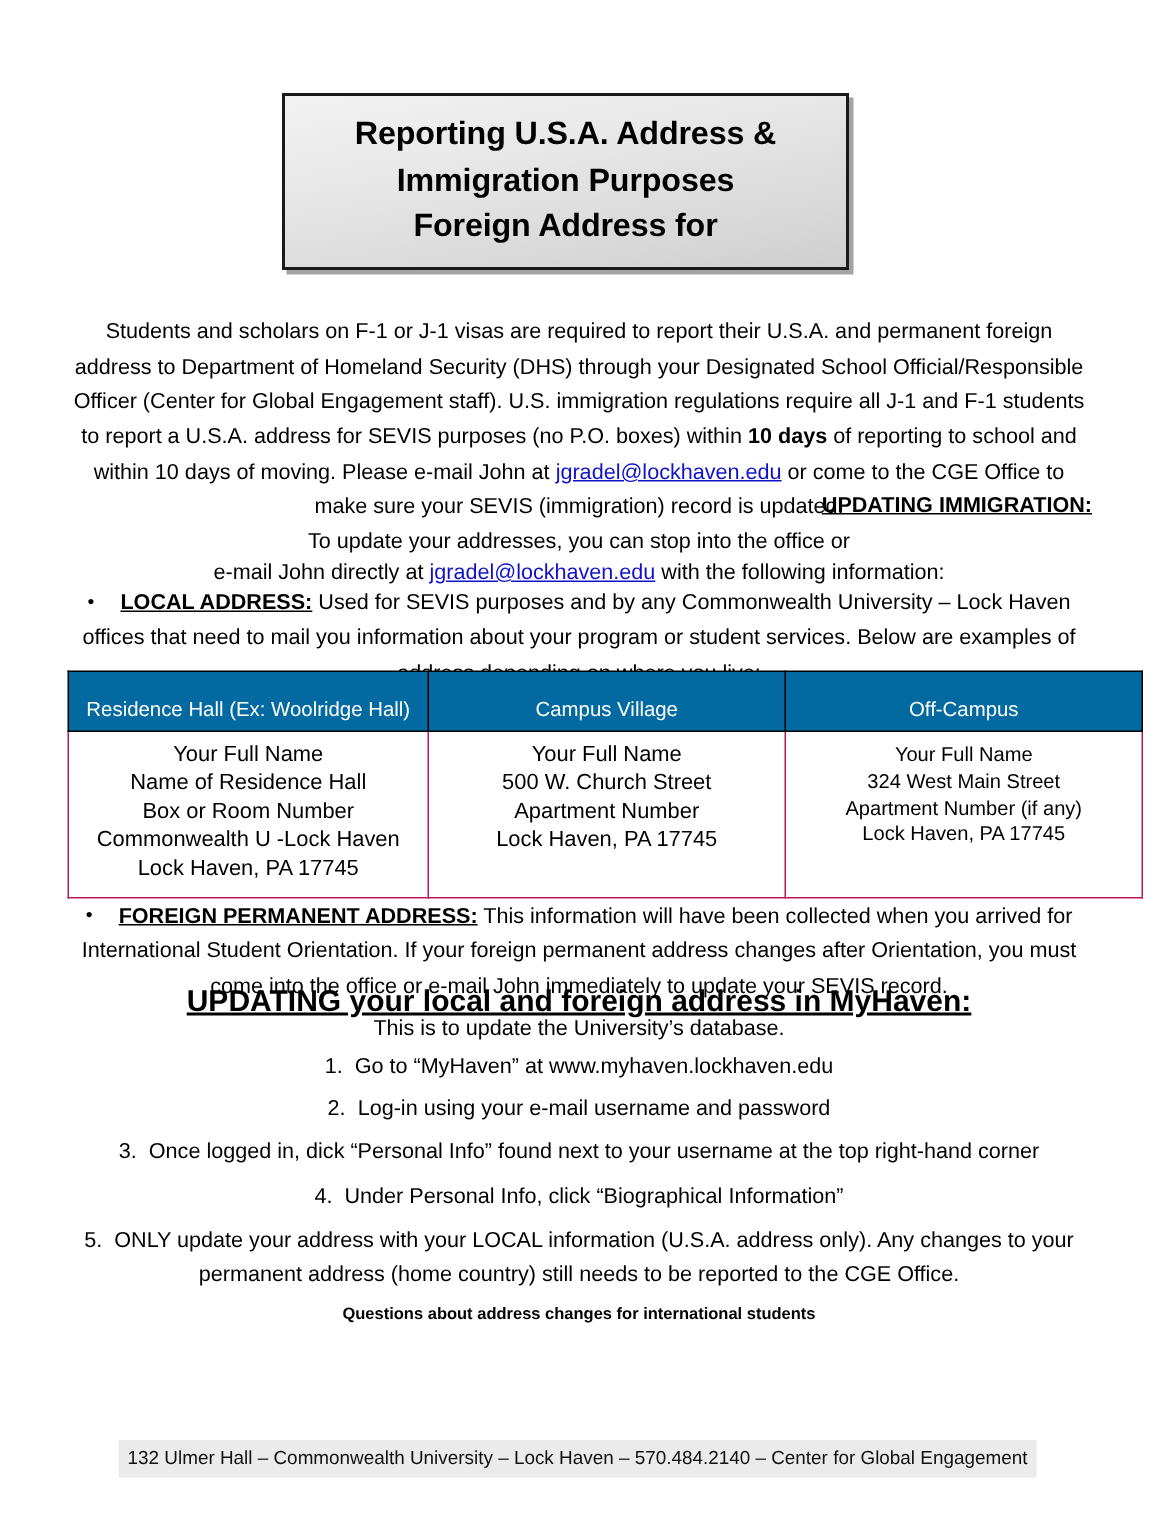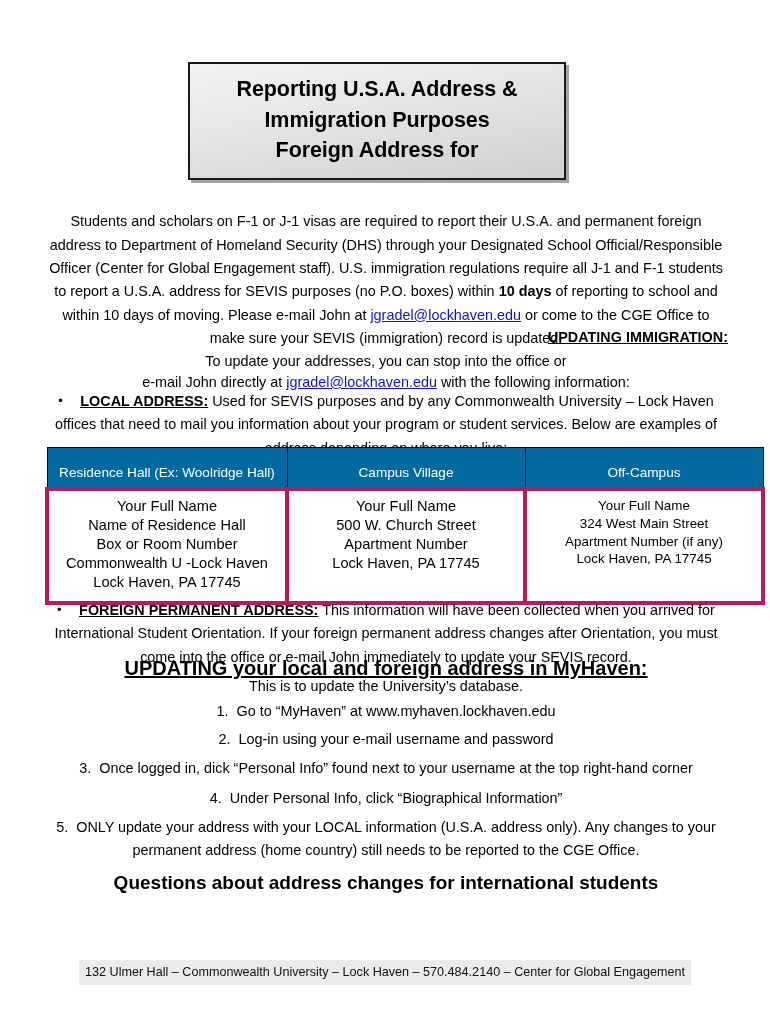--- a/index.html
+++ b/index.html
@@ -123,21 +123,21 @@
     color: #ffffff;
     font-weight: normal;
     font-size: 13.6px;
     line-height: 1.35;
     padding: 16px 6px 5px 6px;
     border: 1px solid #000000;
     text-align: center;
     vertical-align: top;
   }
   .addr-table td {
-    border: 4px solid #be185d;
+    border: 1px solid #be185d;
     padding: 6px 6px 9px 6px;
     text-align: center;
     vertical-align: top;
     font-size: 14.6px;
     line-height: 1.3;
     background: #ffffff;
   }
   .addr-table td.small {
     font-size: 13.4px;
     line-height: 1.32;
@@ -185,21 +185,21 @@
     display: inline-block;
     margin-right: 8px;
   }
 
   
   .closing {
     position: absolute;
     left: 44px;
     width: 684px;
     text-align: center;
-    font-size: 19px;
+    font-size: 11px;
     font-weight: bold;
     line-height: 1.55;
   }
   #closing-line-1 { top: 868px; }
   #closing-line-2 { top: 889px; }
 
   
   .footer {
     position: absolute;
     left: 79px;

